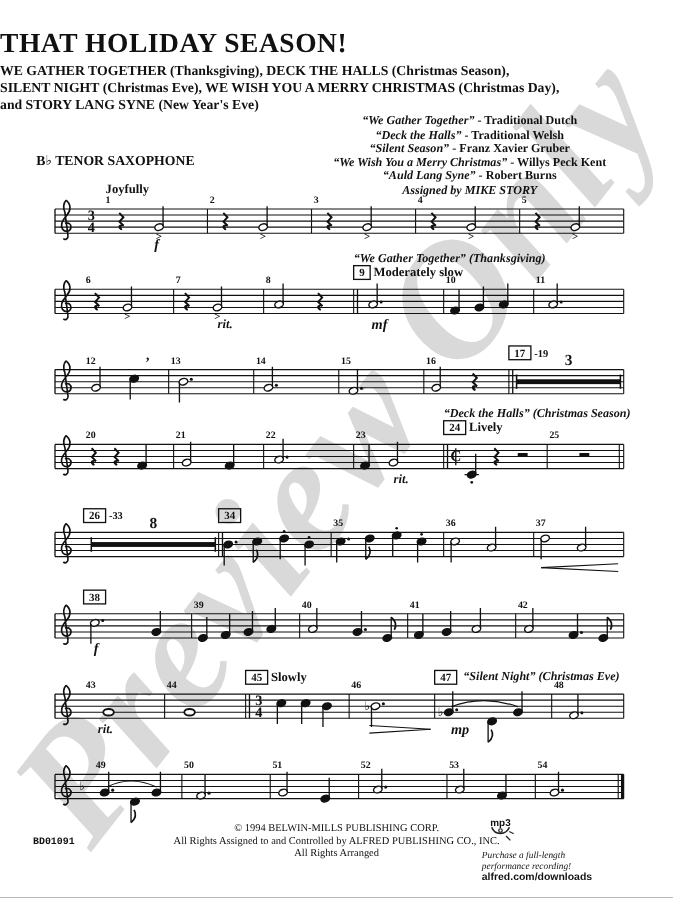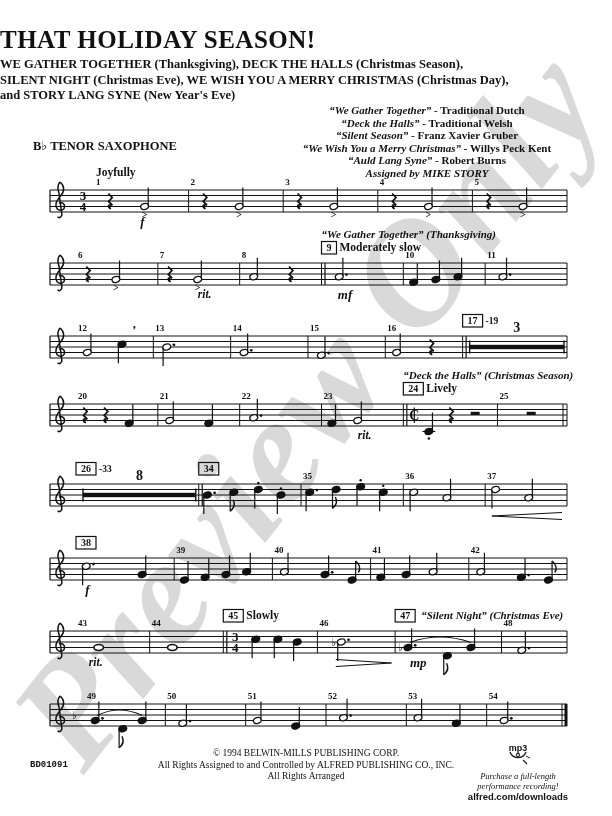--- a/index.html
+++ b/index.html
@@ -17,21 +17,21 @@
         font-size:11px;font-weight:bold;line-height:12.6px;}
   .credits .work{font-style:italic;}
   .credits .arranger{font-style:italic;}
   .instrument{position:absolute;top:138px;left:33px;font-size:12.5px;font-weight:bold;
         font-family:"Liberation Serif","DejaVu Sans",serif;}
   #score{position:absolute;inset:0;}
   .system{position:absolute;left:0;}
   .footer-plate{position:absolute;top:760px;left:30px;font-size:9px;font-weight:bold;font-family:Liberation Mono, monospace;}
   .copyright{position:absolute;top:748px;left:106px;width:400px;text-align:center;
         font-size:9.5px;line-height:11.5px;}
-  .mp3-badge{position:absolute;top:742px;right:14px;width:160px;text-align:center;}
+  .mp3-badge{position:absolute;top:742px;right:14px;width:160px;text-align:left;}
   .mp3-badge .blurb{font-size:8.5px;font-style:italic;line-height:9.5px;}
   .mp3-badge .link{font-size:9.5px;font-weight:bold;font-family:"Liberation Sans",sans-serif;}
   svg text{fill:#111;}
 </style>
 </head>
 <body>
 
 <div class="page">
   <div class="watermark">Preview Only</div>
 

